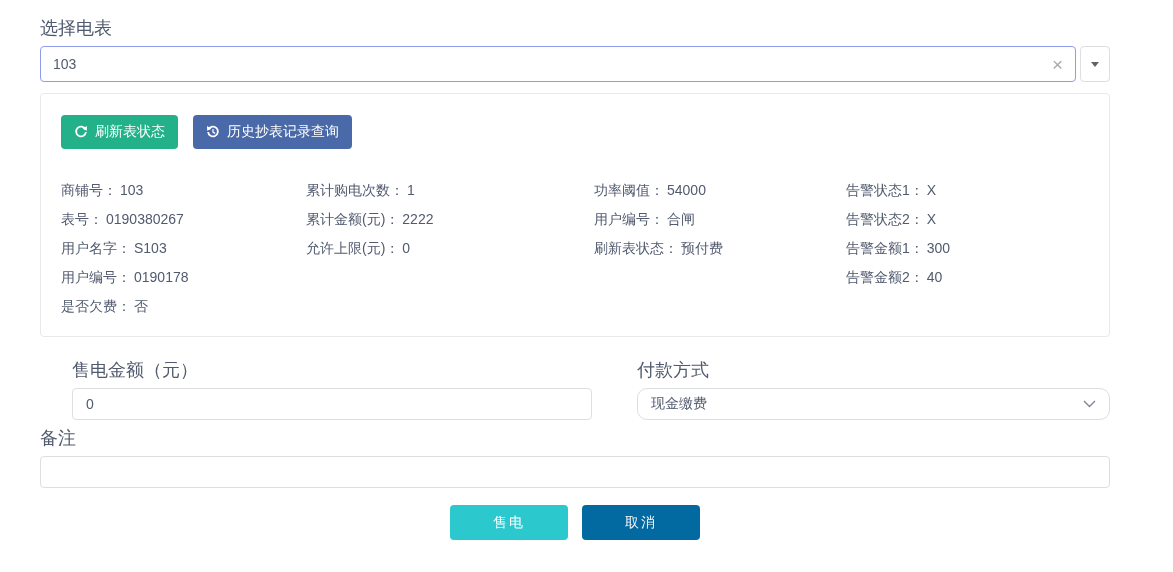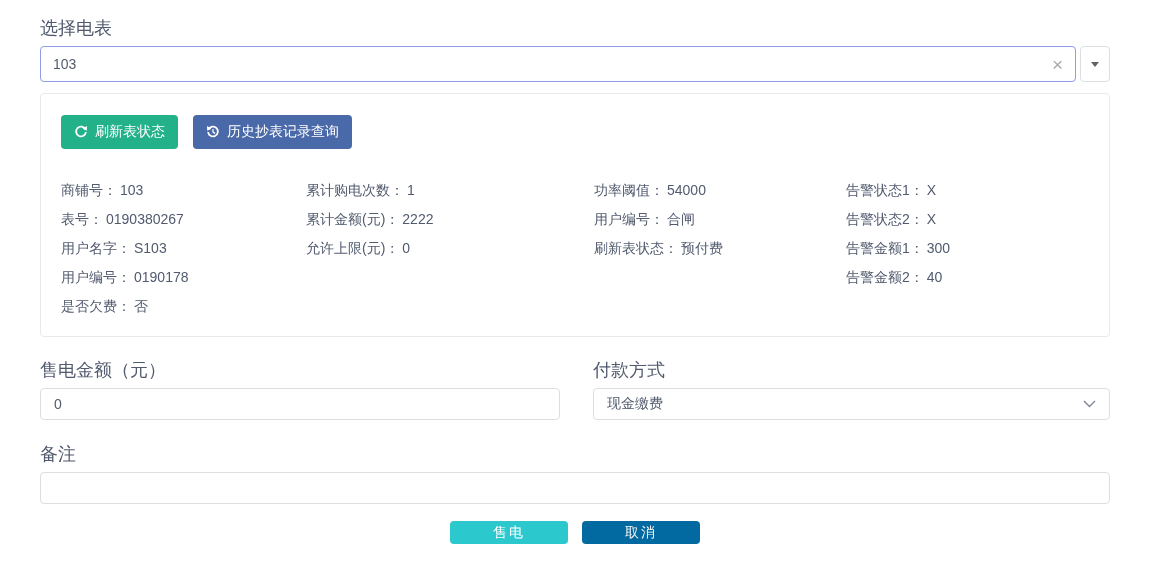--- a/index.html
+++ b/index.html
@@ -39,35 +39,35 @@
   .btn-green { background: #23b189; }
   .btn-blue  { background: #4a69a8; }
   .btn .ic { display: inline-flex; align-items: center; }
 
   .info-grid { display: grid; grid-template-columns: 245px 288px 252px 1fr; margin-top: 32px; }
   .field { margin-bottom: 11px; line-height: 18px; white-space: nowrap; }
   .f-label { color: #515a6e; }
   .f-value { color: #515a6e; margin-left: 3px; }
 
   
-  .form-grid { display: grid; grid-template-columns: 520px 1fr; column-gap: 33px; margin-top: 23px; }
+  .form-grid { display: grid; grid-template-columns: 520px 1fr; column-gap: 45px; margin-top: 23px; margin-left: 32px; }
   .text-input {
     width: 100%; height: 32px; border: 1px solid #dcdee2; border-radius: 4px;
     padding: 0 13px; font-size: 14px; color: #515a6e; outline: none; background: #fff;
     font-family: inherit;
   }
   .select-fake {
-    height: 32px; border: 1px solid #dcdee2; border-radius: 4px; background: #fff;
+    height: 32px; border: 1px solid #dcdee2; border-radius: 10px; background: #fff;
     display: flex; align-items: center; justify-content: space-between; padding: 0 13px; cursor: pointer;
   }
-  .remark-row { margin-top: 24px; }
+  .remark-row { margin-top: 8px; }
 
   .footer { margin-top: 17px; display: flex; justify-content: center; gap: 14px; }
   .btn-footer {
-    width: 118px; height: 23px; border: none; border-radius: 4px;
+    width: 118px; height: 35px; border: none; border-radius: 4px;
     font-size: 14px; color: #ffffff; cursor: pointer; letter-spacing: 2px;
     font-family: inherit;
   }
   .btn-submit { background: #2bc8ce; }
   .btn-cancel { background: #0369a1; color: #f5f5f5; }
 </style>
 </head>
 <body>
 
 <div class="wrap">

